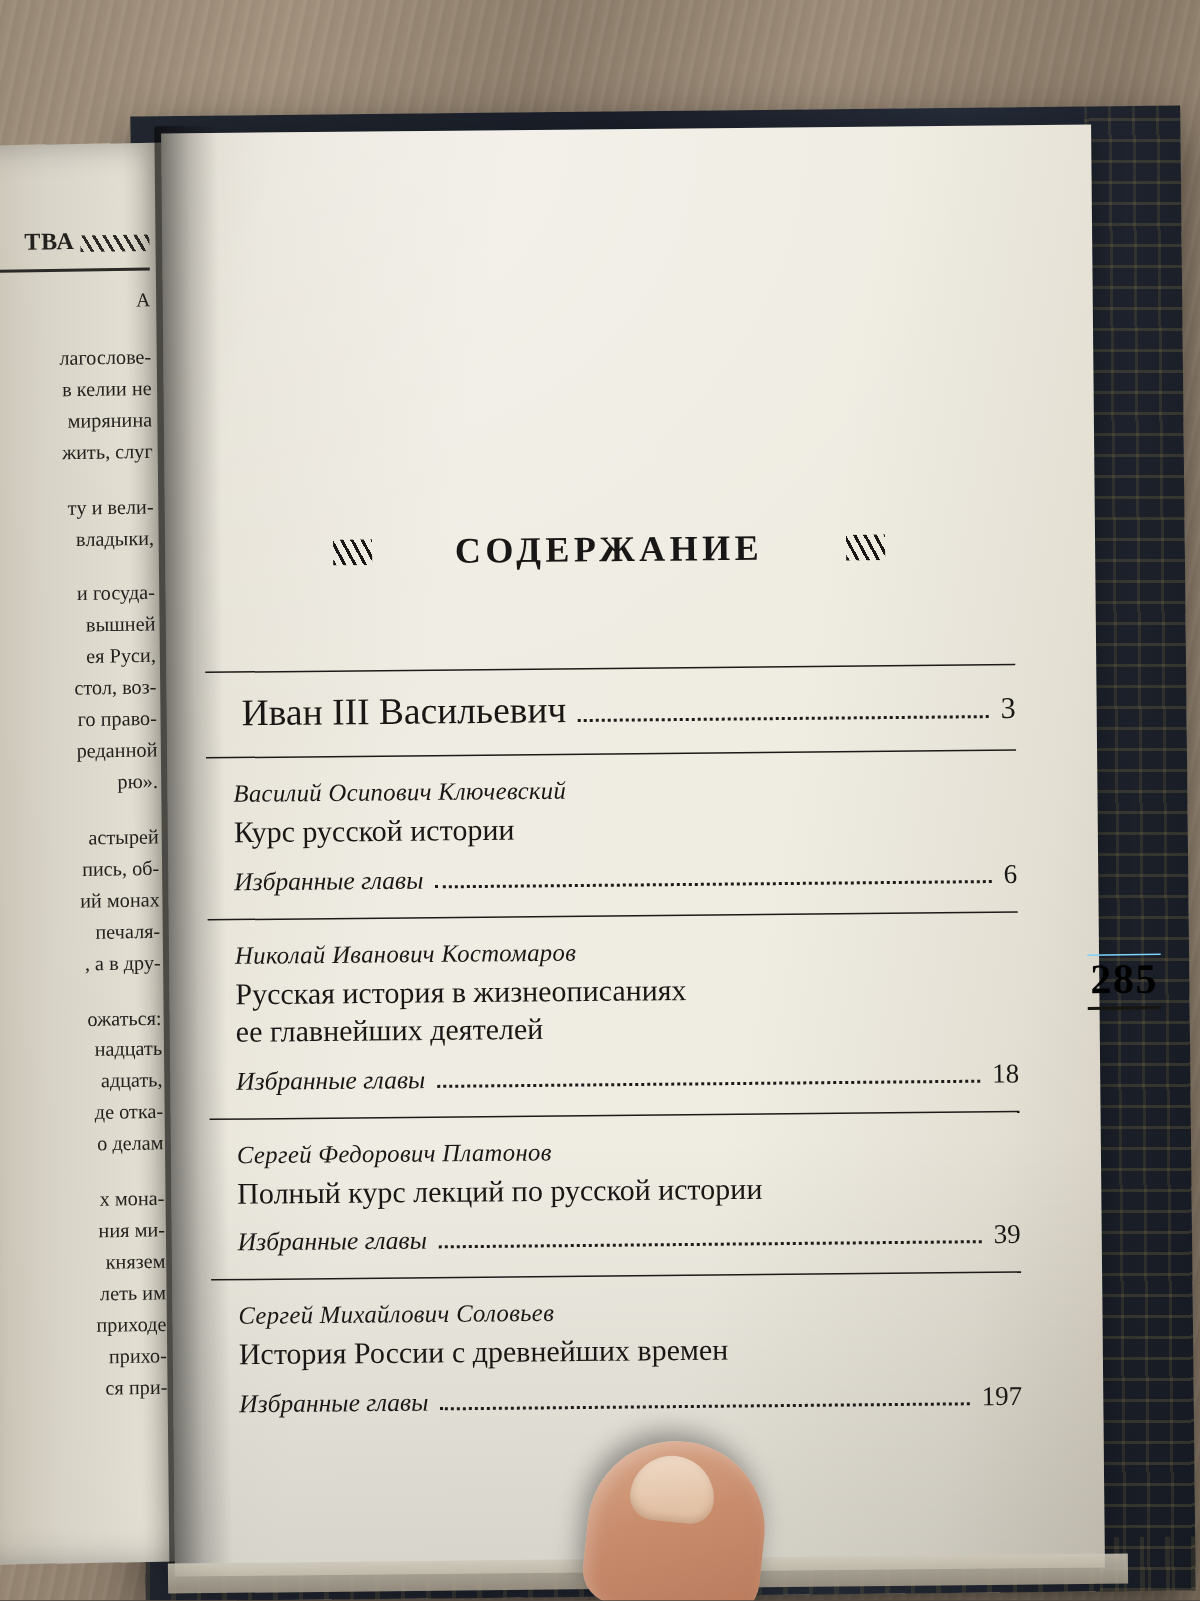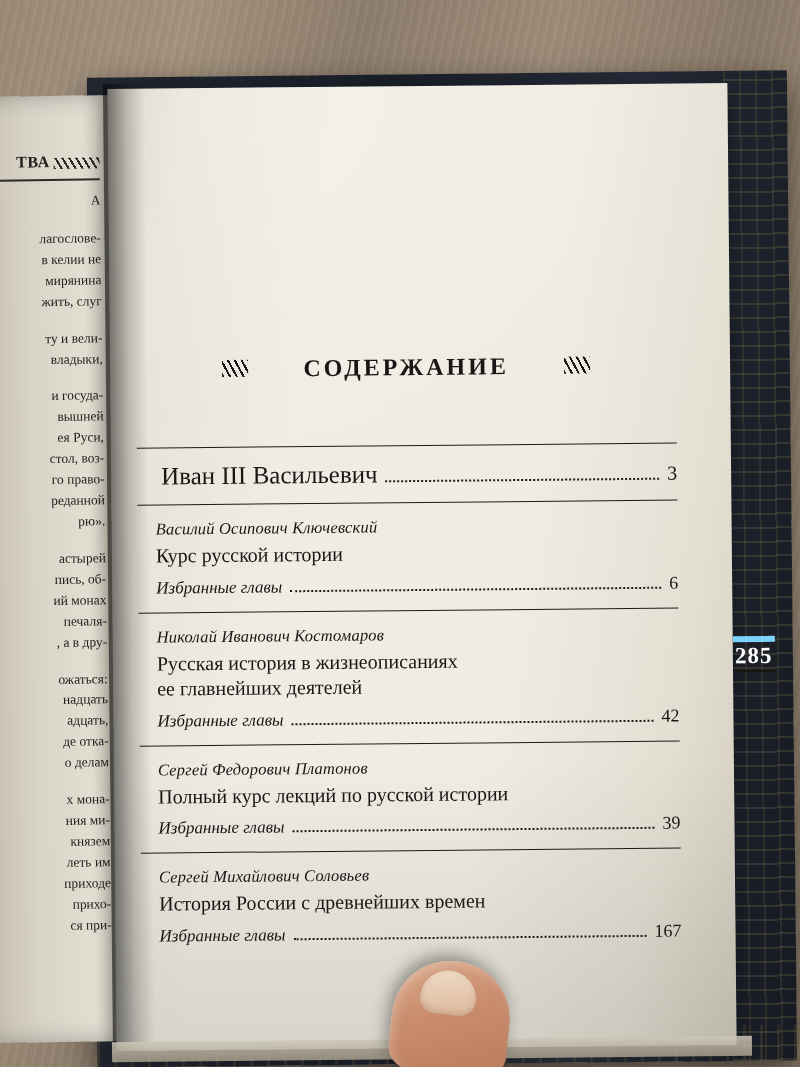--- a/index.html
+++ b/index.html
@@ -242,25 +242,25 @@
   }
   .leaderline.big .lbl { font-size: 25px; }
   .leaderline.big .pg { font-size: 20px; }
   .leaderline.big { margin-left: 24px; }
 
   
   .page-number {
     position: absolute;
     right: 26px;
     top: 636px;
-    font-size: 23px;
+    font-size: 28px;
     font-weight: 700;
     letter-spacing: 1px;
-    color: #ffffff;
-    border-top: 6px solid #7dd3fc;
+    color: #000000;
+    border-top: 1px solid #7dd3fc;
     border-bottom: 2px solid #17150f;
     padding: 1px 2px;
     transform: rotate(-0.6deg);
   }
 
   
   .thumb {
     position: absolute;
     left: 392px;
     bottom: -6px;
@@ -376,41 +376,41 @@
         </div>
       </div>
 
       <div class="entry">
         <div class="entry-author">Николай Иванович Костомаров</div>
         <div class="entry-work" style="white-space:pre-line">Русская история в жизнеописаниях
 ее главнейших деятелей</div>
         <div class="leaderline">
           <span class="lbl">Избранные главы</span>
           <span class="dots"></span>
-          <span class="pg">42</span>
+          <span class="pg">18</span>
         </div>
       </div>
 
       <div class="entry">
         <div class="entry-author">Сергей Федорович Платонов</div>
         <div class="entry-work" style="white-space:pre-line">Полный курс лекций по русской истории</div>
         <div class="leaderline">
           <span class="lbl">Избранные главы</span>
           <span class="dots"></span>
           <span class="pg">39</span>
         </div>
       </div>
 
       <div class="entry" style="border-bottom:none">
         <div class="entry-author">Сергей Михайлович Соловьев</div>
         <div class="entry-work" style="white-space:pre-line">История России с древнейших времен</div>
         <div class="leaderline">
           <span class="lbl">Избранные главы</span>
           <span class="dots"></span>
-          <span class="pg">167</span>
+          <span class="pg">197</span>
         </div>
       </div>
 
     </div>
   </div>
 
   <div class="gutter"></div>
 
   <div class="page-number">285</div>
 

